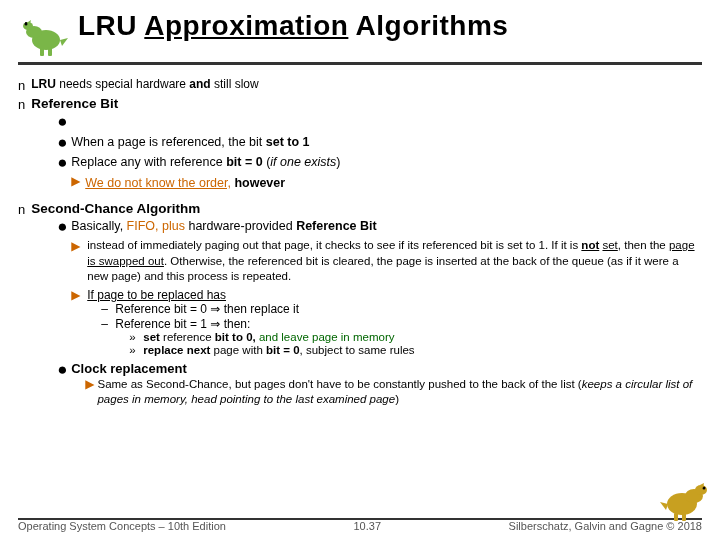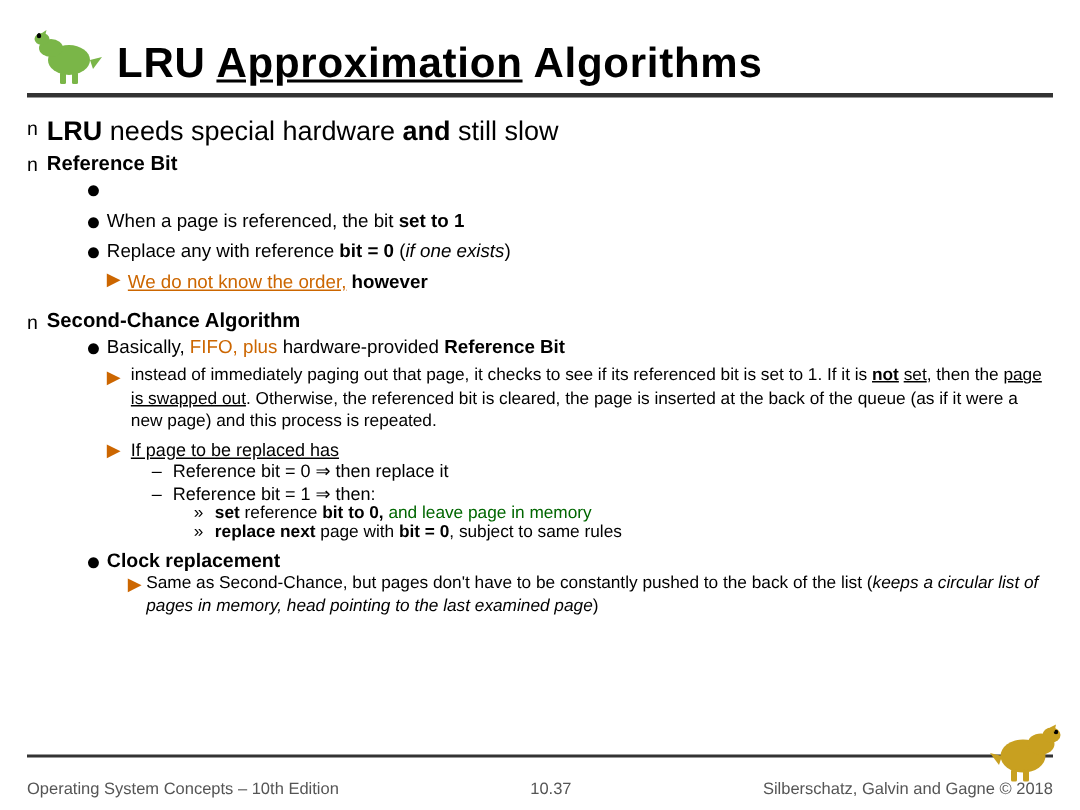--- a/index.html
+++ b/index.html
@@ -14,21 +14,21 @@
     }
     .slide {
       width: 720px;
       height: 540px;
       padding: 10px 18px 8px 18px;
       display: flex;
       flex-direction: column;
     }
     .header {
       display: flex;
-      align-items: flex-end;
+      align-items: flex-start;
       border-bottom: 3px solid #333;
       padding-bottom: 4px;
       margin-bottom: 8px;
     }
     .dino-left {
       width: 52px;
       height: 48px;
       margin-right: 8px;
       flex-shrink: 0;
     }
@@ -53,21 +53,21 @@
       align-items: flex-start;
       margin-bottom: 3px;
     }
     .bullet-n-marker {
       font-size: 13px;
       margin-right: 6px;
       margin-top: 1px;
       color: #000;
     }
     .bullet-n-text {
-      font-size: 18px;
+      font-size: 12px;
       color: #000;
     }
     .section-label {
       font-size: 13.5px;
       font-weight: bold;
     }
     .sub-bullets {
       margin-left: 26px;
       margin-top: 2px;
     }
@@ -133,21 +133,21 @@
       display: flex;
       align-items: flex-start;
       margin-bottom: 1px;
       font-size: 11.5px;
     }
     .footer {
       display: flex;
       justify-content: space-between;
       align-items: center;
       border-top: 2px solid #333;
-      padding-top: 15px;
+      padding-top: 0;
       margin-top: auto;
       font-size: 11px;
       color: #555;
     }
     .dino-right {
       position: absolute;
       bottom: 20px;
       right: 10px;
       width: 52px;
       height: 50px;

